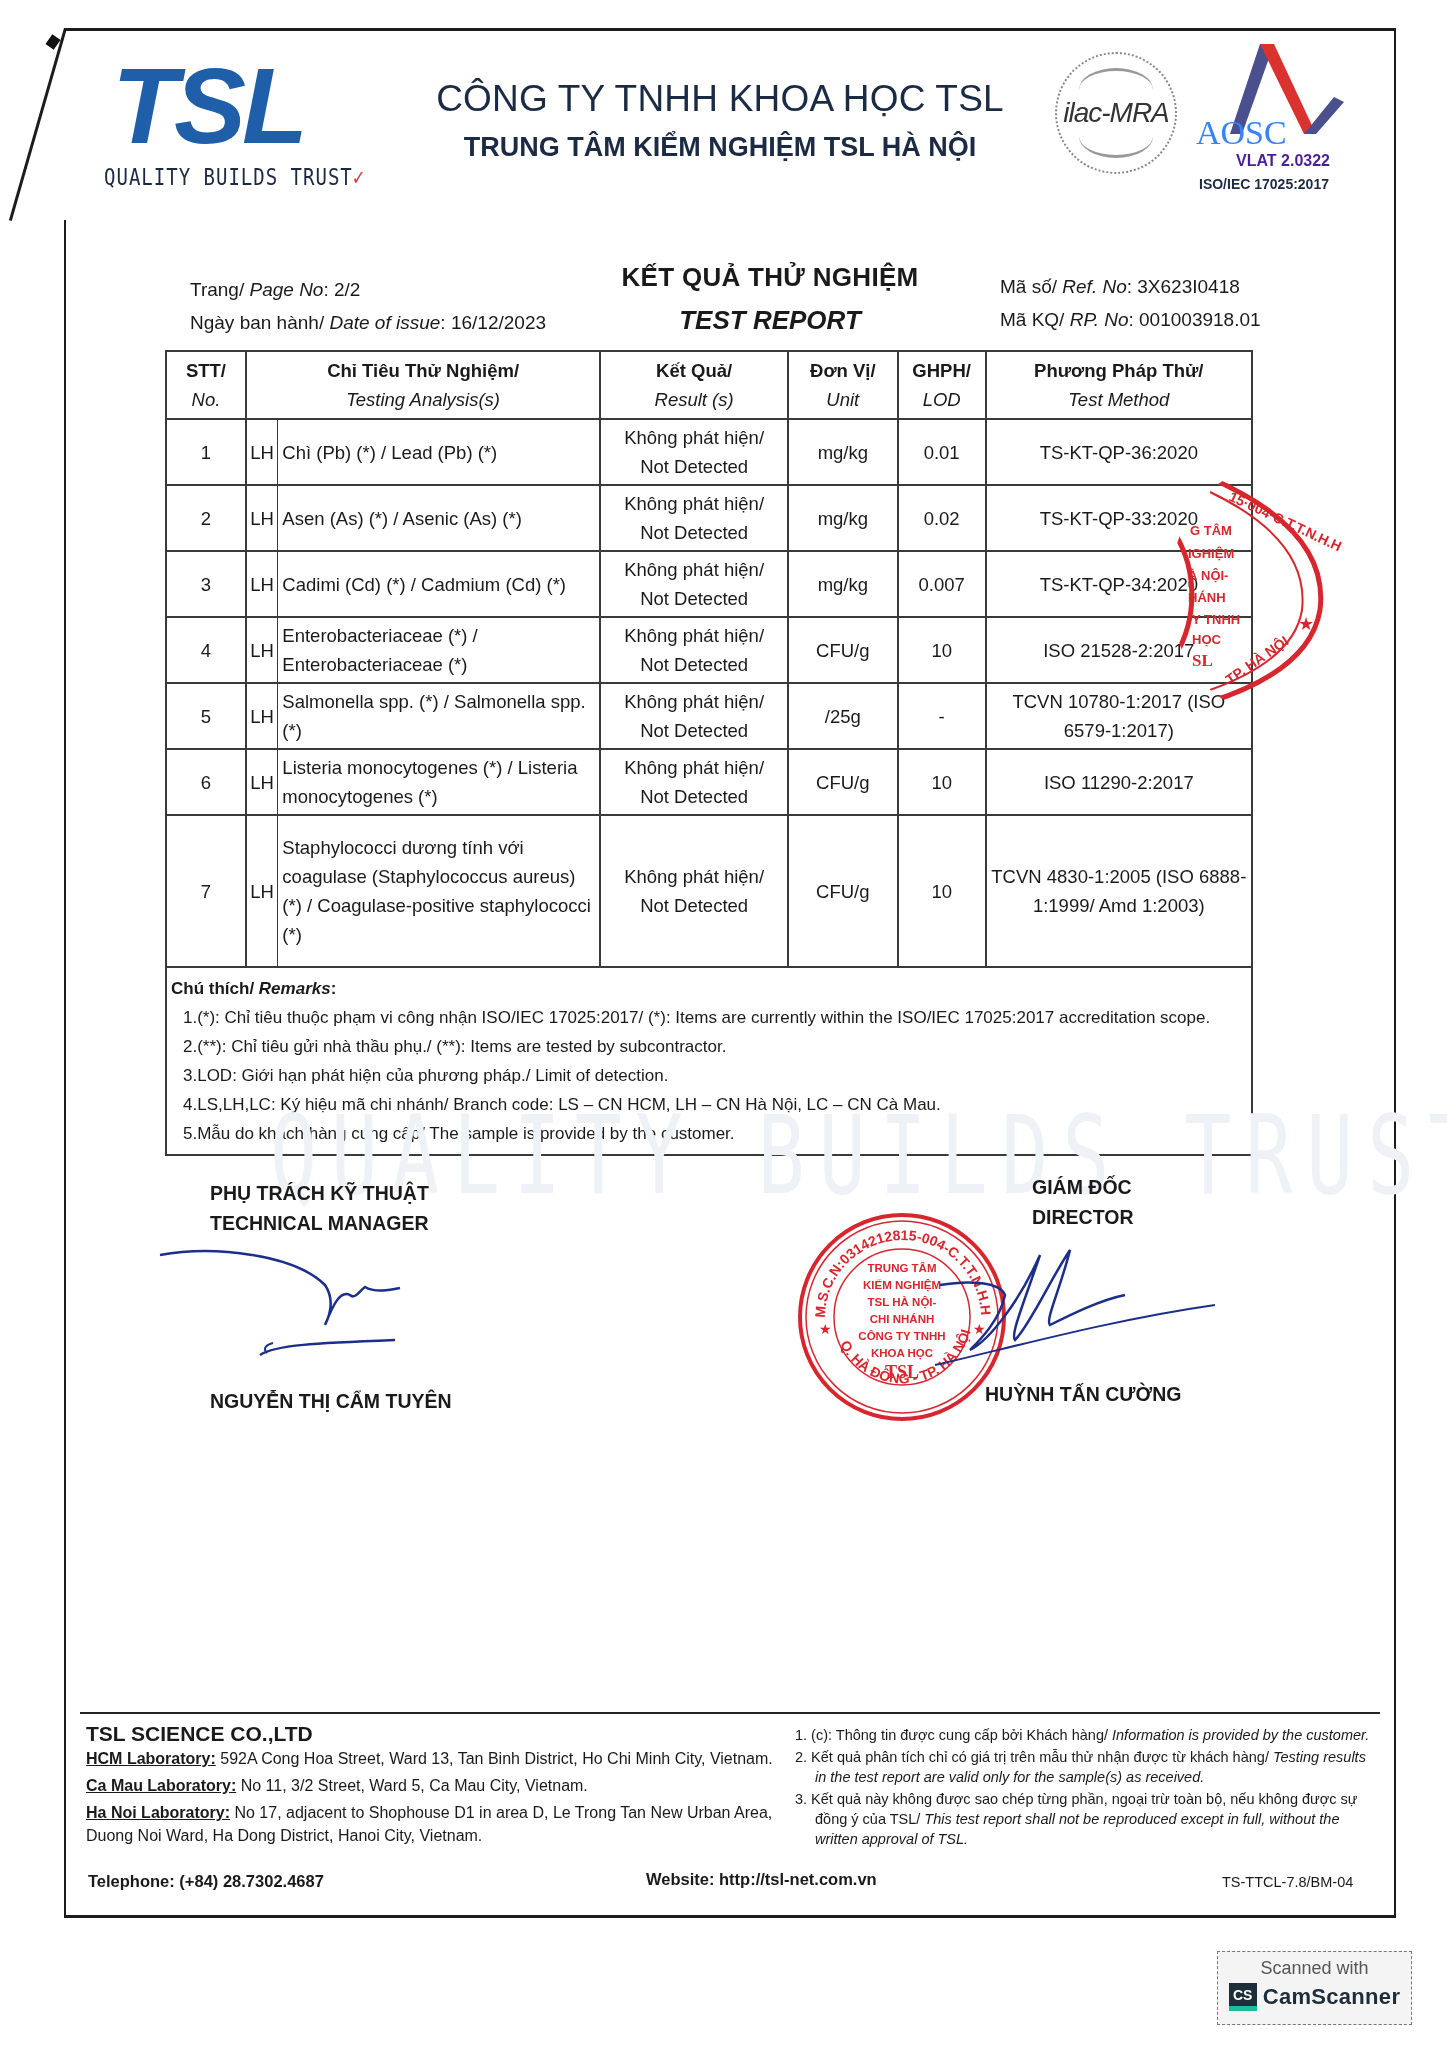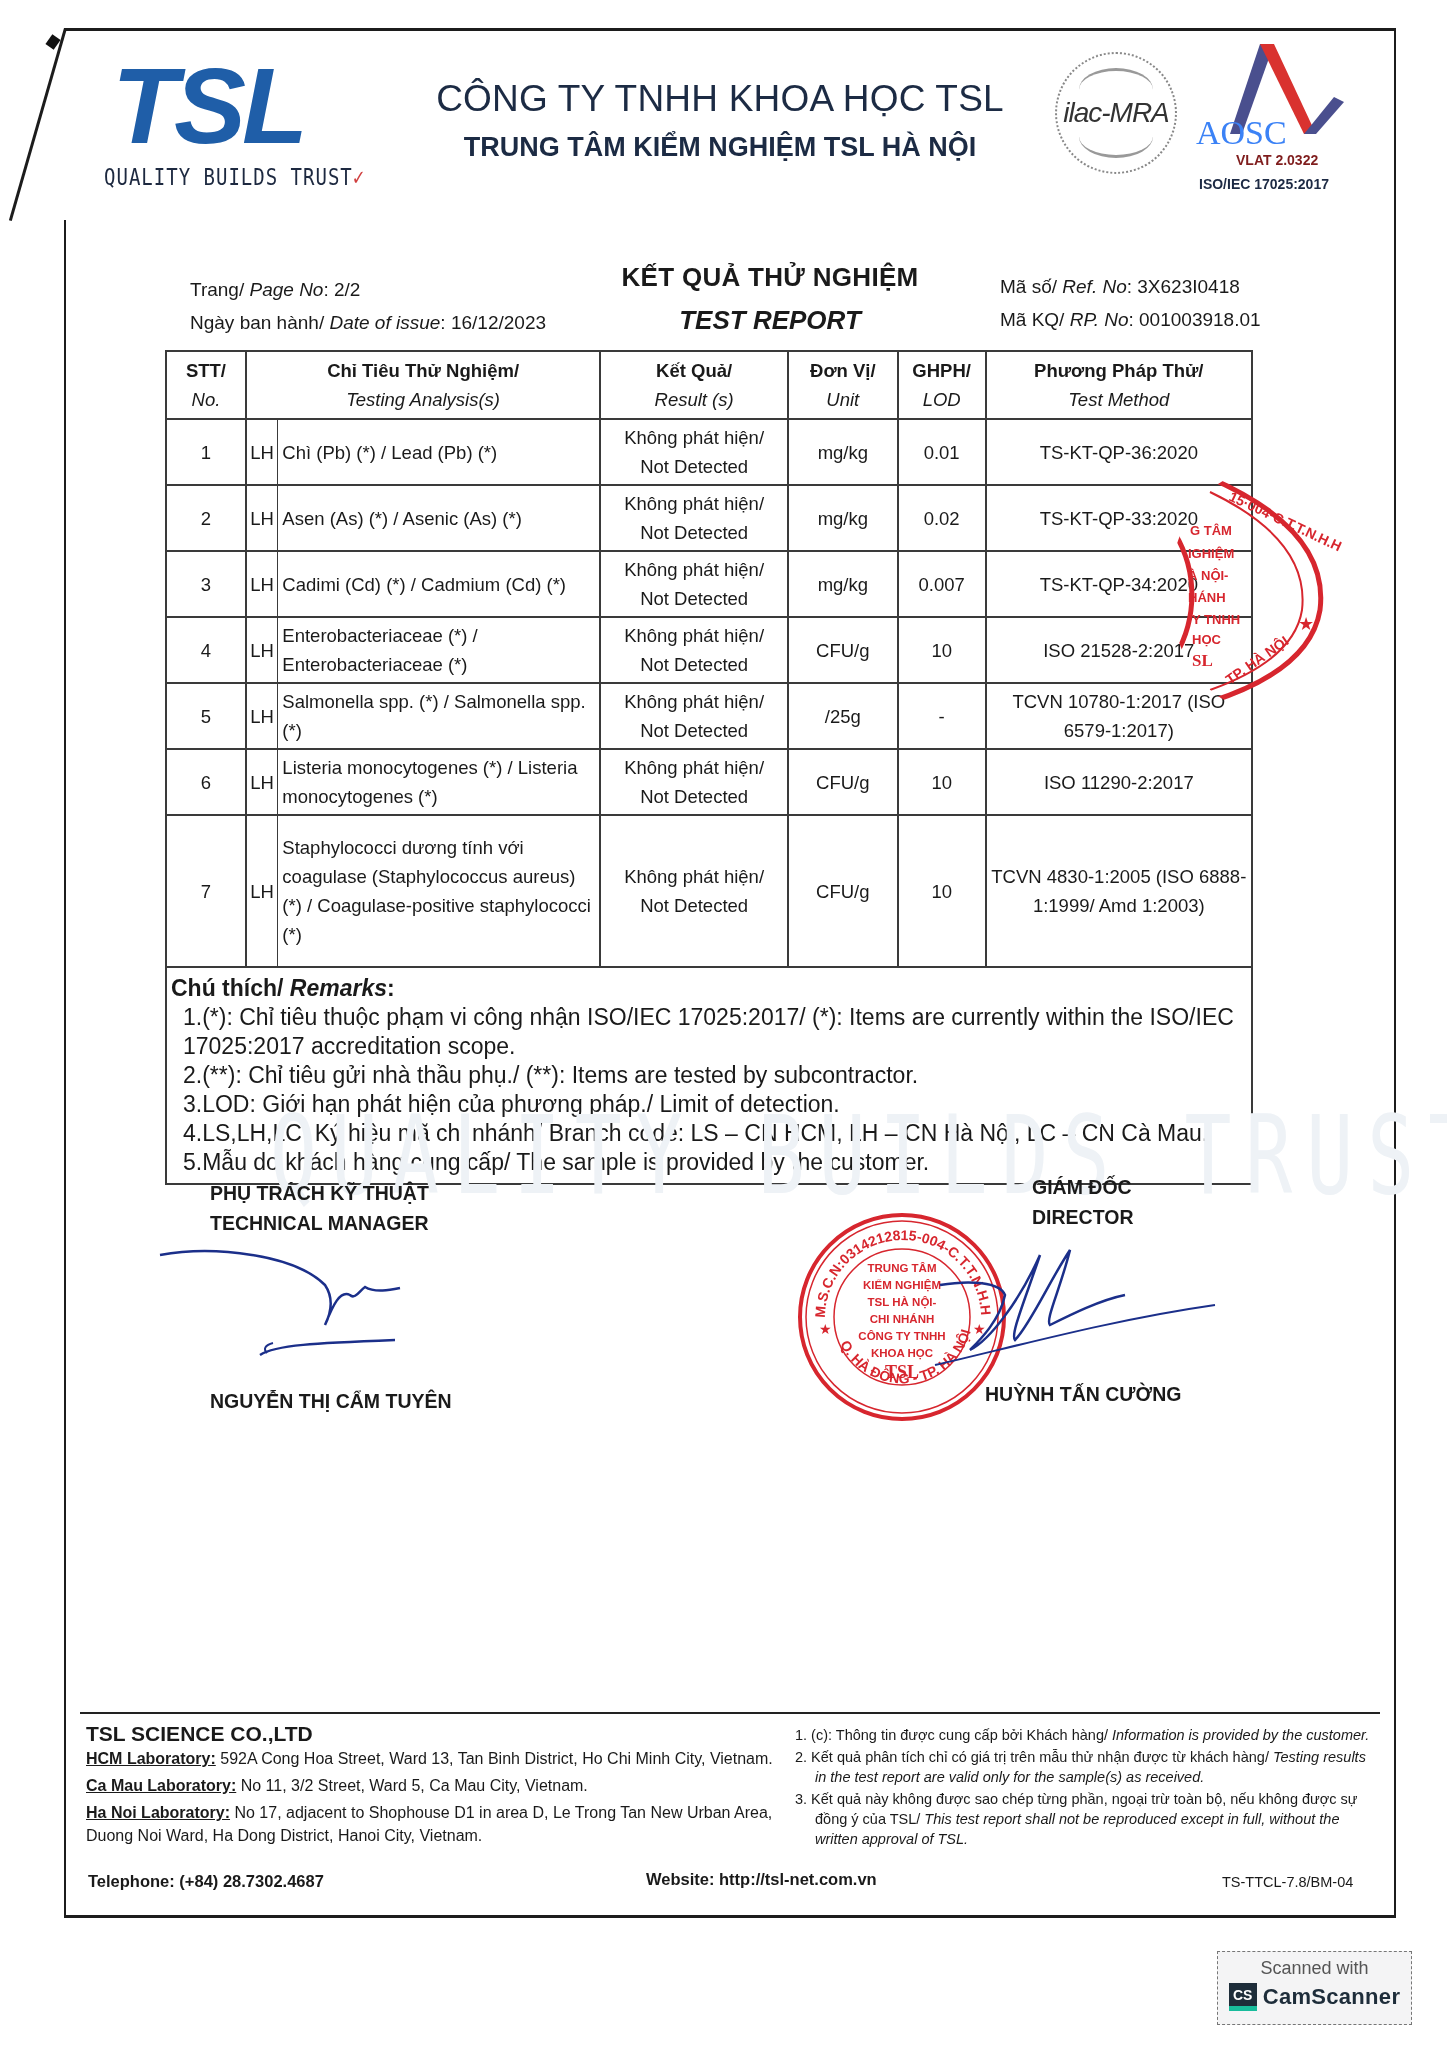--- a/index.html
+++ b/index.html
@@ -24,41 +24,41 @@
   .company-sub { font-size: 27px; font-weight: bold; margin-top: 12px; }
 
   .ilac { position: absolute; left: 1055px; top: 52px; width: 122px; height: 122px; border-radius: 50%; border: 2px dotted #888; display:flex; align-items:center; justify-content:center;font-style:italic; }
   .ilac::before { content:""; position:absolute; left: 22px; top: 14px; width: 74px; height: 40px; border-top: 3px solid #999; border-radius: 50% 50% 0 0; }
   .ilac::after { content:""; position:absolute; left: 22px; bottom: 14px; width: 74px; height: 40px; border-bottom: 3px solid #999; border-radius: 0 0 50% 50%; }
   .ilac-text { font-size: 28px; color: #333; letter-spacing: -1px; }
 
   .aosc { position: absolute; left: 1196px; top: 42px; width: 150px; height: 155px; }
   .aosc-logo { position:absolute; left: 0; top: 0; width: 150px; height: 110px; }
   .aosc-text { position:absolute; left: 0px; top: 72px; font-family: "Liberation Serif", serif; font-size: 34px; color:#3b82f6; }
-  .aosc-vlat { position:absolute; left: 40px; top: 110px; font-size: 14px; font-weight:bold; color: #7f1d1d; }
+  .aosc-vlat { position:absolute; left: 40px; top: 110px; font-size: 16px; font-weight:bold; color: #4c1d95; }
   .aosc-iso { position:absolute; left: 3px; top: 134px; font-size: 14px; font-weight:bold; color: #1d2a44; white-space: nowrap; }
 
   
   .meta-left { position: absolute; left: 190px; top: 273px; font-size: 19px; line-height: 33px; color:#1a1a1a; }
   .meta-left i, .meta-right i { font-style: italic; }
   .report-title { position: absolute; left: 560px; top: 262px; width: 420px; text-align: center; }
   .report-title .vn { font-size: 26px; font-weight: bold; letter-spacing: .3px; }
   .report-title .en { font-size: 26px; font-weight: bold; font-style: italic; margin-top: 12px; }
   .meta-right { position: absolute; left: 1000px; top: 270px; font-size: 19px; line-height: 33px; }
 
   
   table.results { position: absolute; left: 165px; top: 350px; width: 1088px; border-collapse: collapse; font-size: 18.5px; }
   table.results th, table.results td { border: 2px solid #3a3a3a; text-align: center; vertical-align: middle; line-height: 29px; }
   table.results th { font-weight: bold; height: 68px; border-radius: 14px; }
   table.results th .en { font-weight: normal; font-style: italic; }
   table.results td.branch { width: 32px; padding: 0 2px; border-right-width: 1.5px; }
   table.results td.analysis { text-align: left; padding: 0 4px; border-left-width: 1.5px; }
   table.results tr.row td { height: 66px; }
   table.results tr.row.tall td { height: 152px; }
-  .remarks-cell { text-align: left !important; padding: 6px 4px 6px 4px; line-height: 29px; font-size: 23px; }
+  .remarks-cell { text-align: left !important; padding: 6px 4px 6px 4px; line-height: 29px; font-size: 17px; }
   .remarks-title { font-weight: bold; }
   .remarks-title i { font-style: italic; }
   .remarks-item { padding-left: 12px; }
 
   
   .sig-left { position: absolute; left: 210px; top: 1178px; font-size: 19.5px; font-weight: bold; line-height: 30px; }
   .sig-left-name { position: absolute; left: 210px; top: 1390px; font-size: 19.5px; font-weight: bold; }
   .sig-right { position: absolute; left: 1032px; top: 1172px; font-size: 19.5px; font-weight: bold; line-height: 30px; }
   .sig-right-name { position: absolute; left: 985px; top: 1383px; font-size: 19.5px; font-weight: bold; }
   .signature { position: absolute; }

